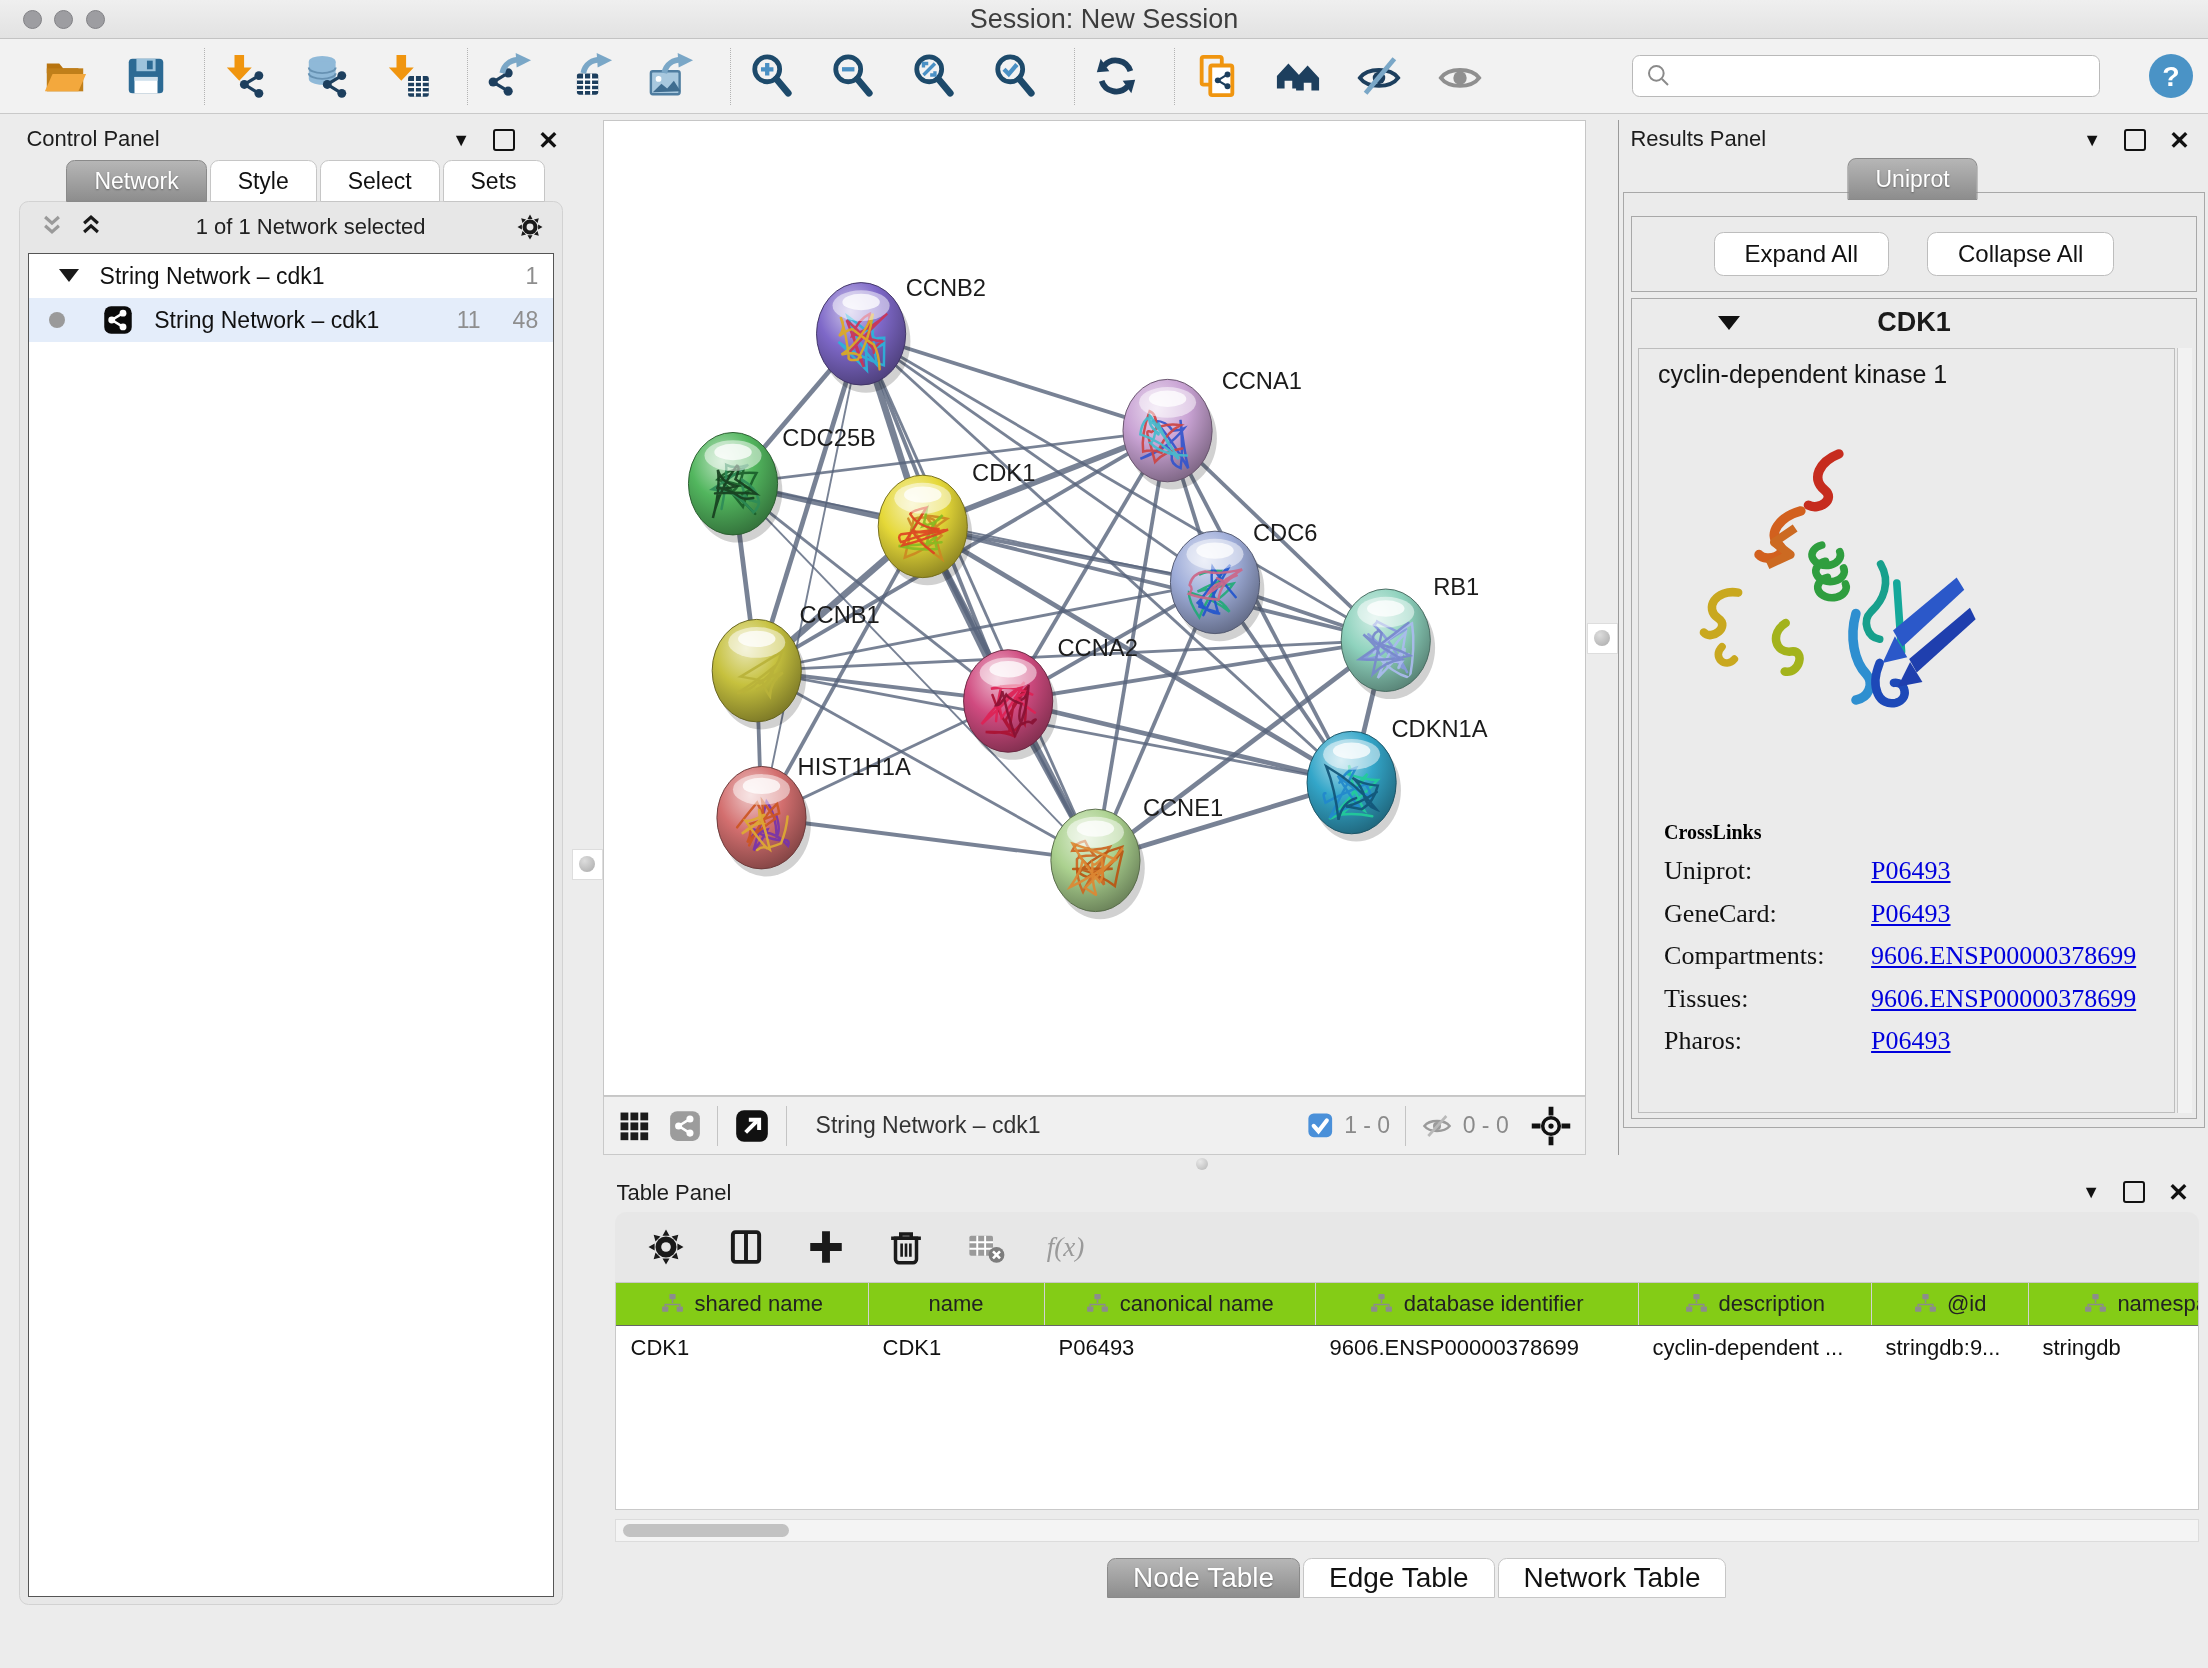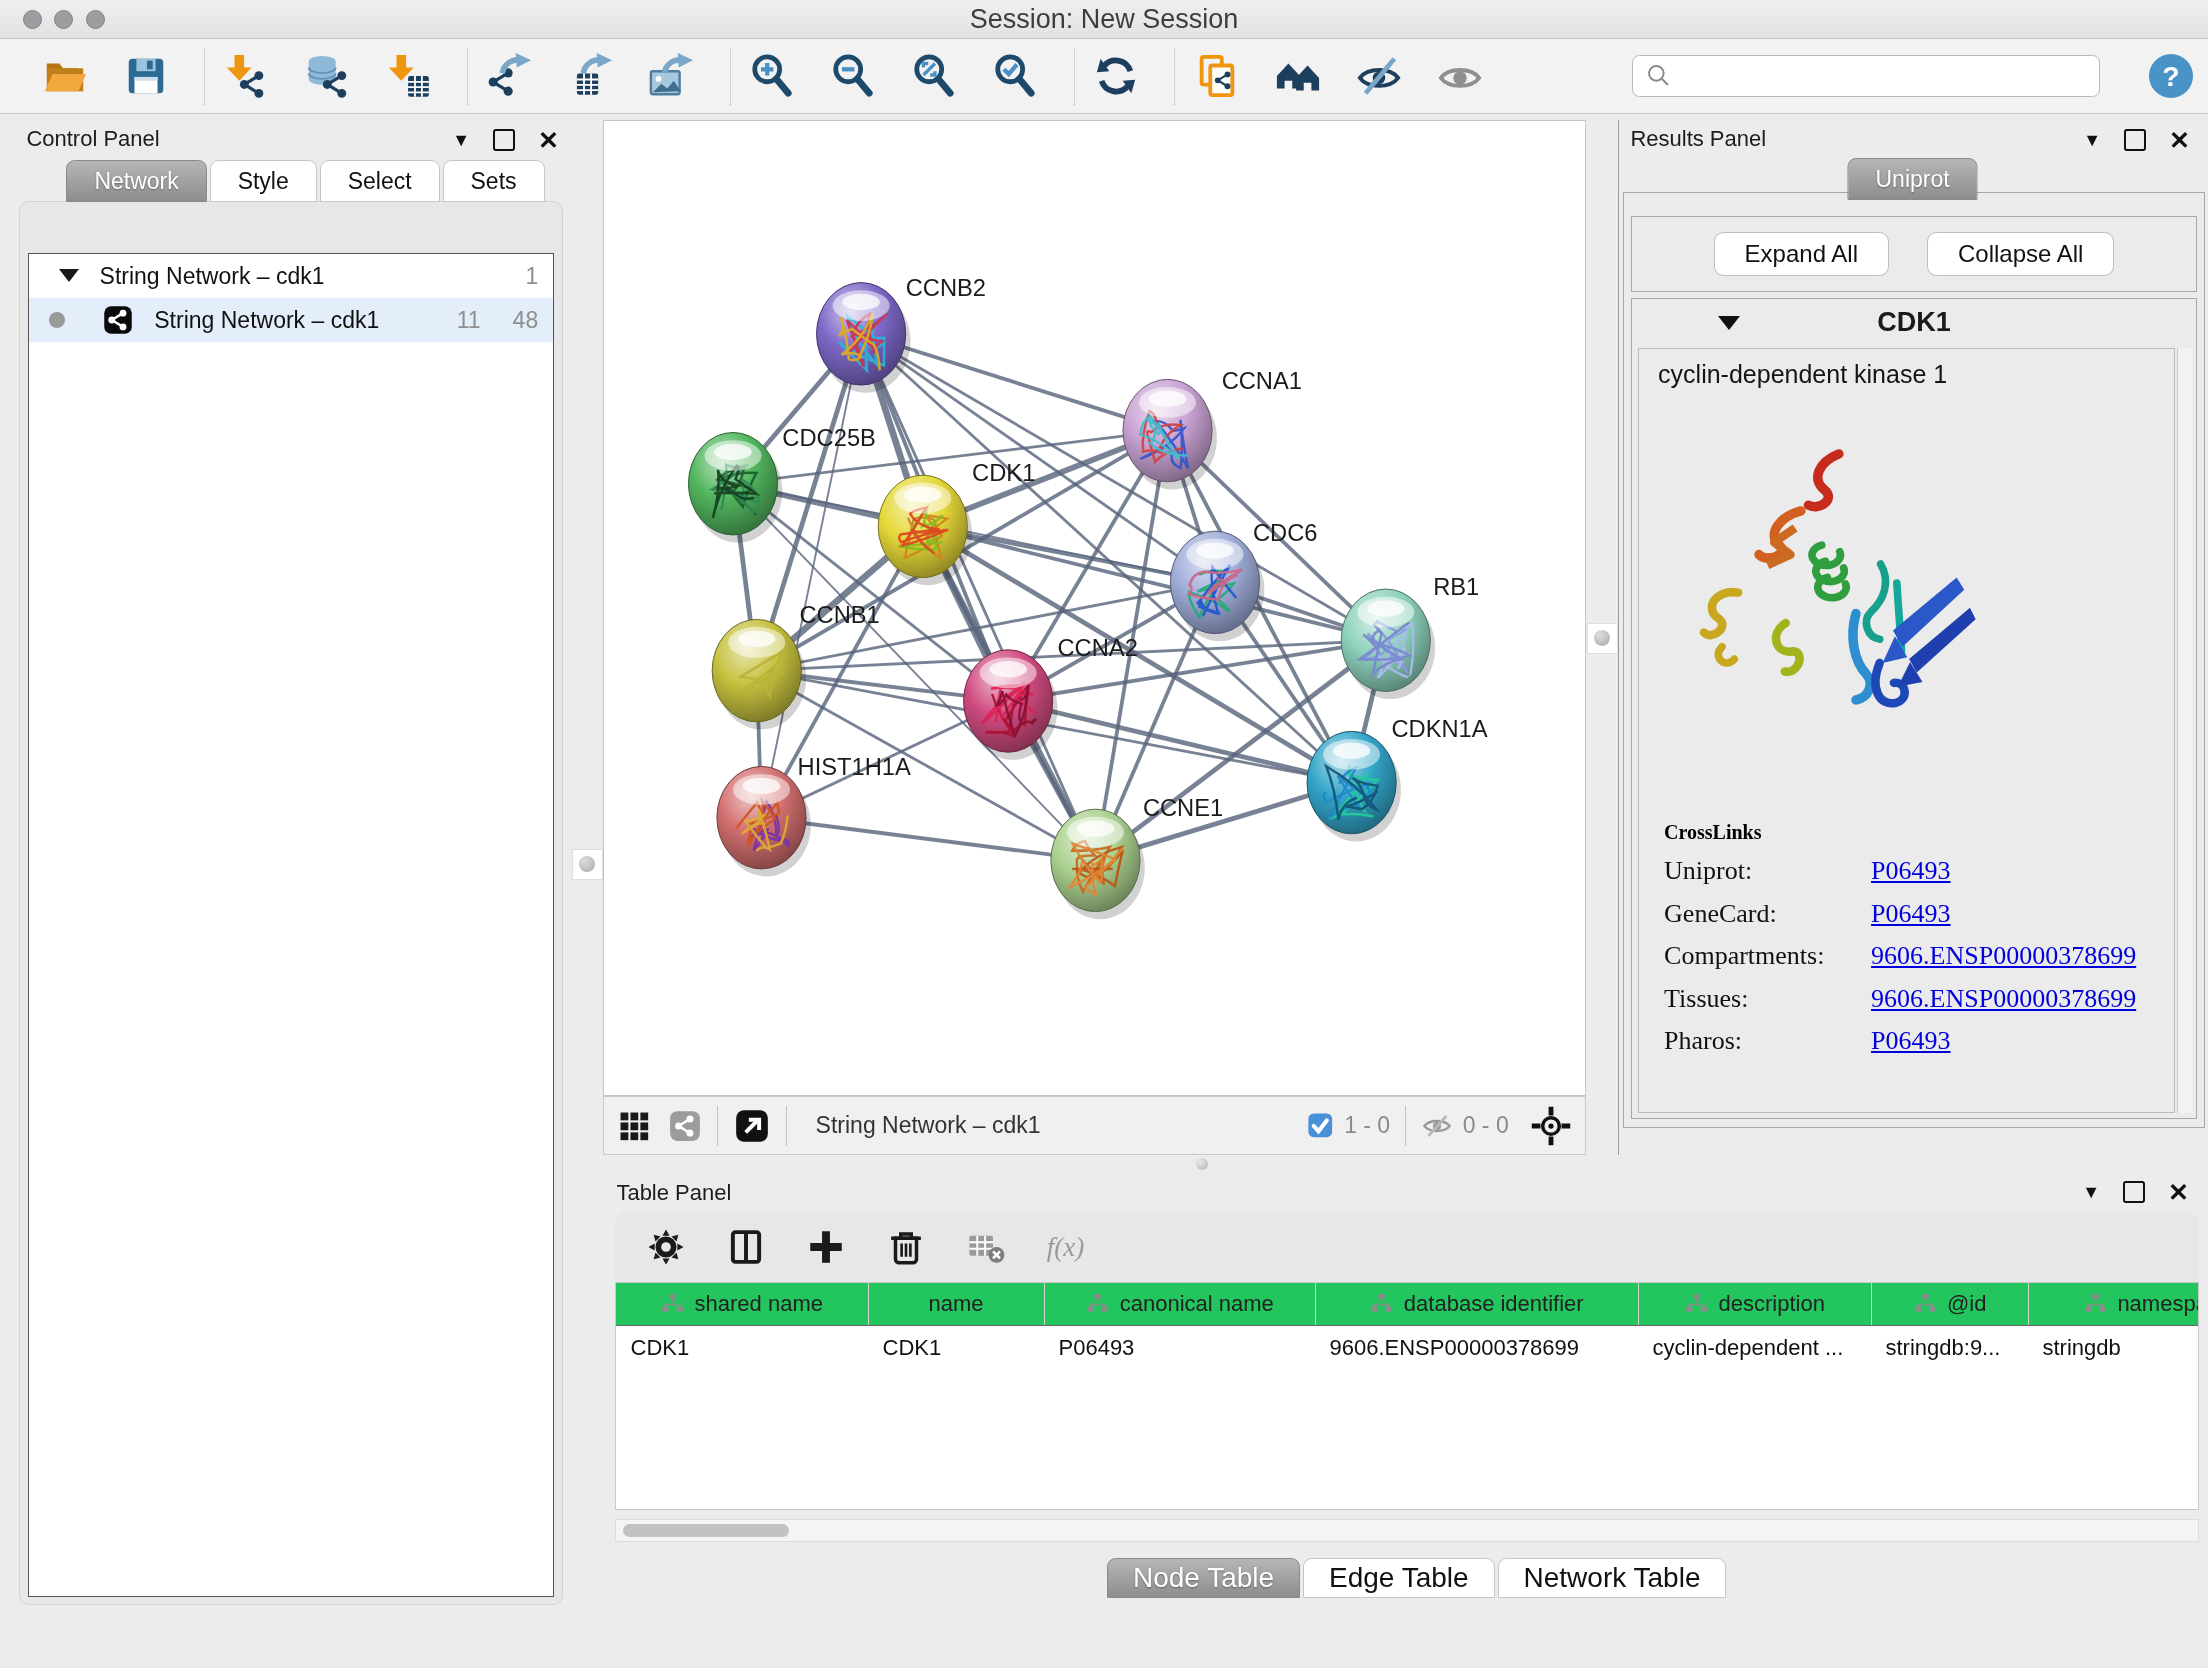--- a/index.html
+++ b/index.html
@@ -80,21 +80,21 @@
   .tpanel{position:absolute;left:605px;top:1172px;right:0;bottom:61px;}
   .tphead{position:relative;height:38px;}
   .tphead .phead-title{position:absolute;left:11.4px;top:7.6px;}
   .tphead .pctrl{position:absolute;right:19px;top:7.6px;}
   .ttoolbar{position:absolute;left:9.5px;top:40px;right:9.5px;height:70px;background:#e7e7e7;
     border-radius:11.4px 11.4px 0 0;display:flex;align-items:center;padding-left:30px;gap:38px;box-sizing:border-box;}
   .ttoolbar .tibtn{background:none;border:none;padding:0;width:42px;height:42px;cursor:pointer;}
   .ttoolbar svg{width:42px;height:42px;}
   .tbl{position:absolute;left:9.5px;top:110px;right:9.5px;bottom:97px;background:#fff;
     border:1px solid #c9c9c9;overflow:hidden;box-sizing:border-box;}
-  .tblhead{display:flex;height:42px;background:#22c55e;border-bottom:1.9px solid #666;}
+  .tblhead{display:flex;height:42px;background:#84cc16;border-bottom:1.9px solid #666;}
   .th{display:flex;align-items:center;justify-content:center;gap:9.5px;font-size:22px;color:#222;
     border-left:1px solid #d2d2d2;box-sizing:border-box;flex:none;overflow:hidden;white-space:nowrap;}
   .th:first-child{border-left:none;}
   .th svg{width:25px;height:25px;flex:none;}
   .trow{display:flex;height:44px;}
   .td{display:flex;align-items:center;font-size:22px;color:#111;padding-left:15px;box-sizing:border-box;
     flex:none;overflow:hidden;white-space:nowrap;}
   .hscroll{position:absolute;left:9.5px;right:9.5px;bottom:65px;height:23px;background:#f4f4f4;border:1px solid #dcdcdc;box-sizing:border-box;}
   .hscroll i{position:absolute;left:7.6px;top:3.8px;width:166px;height:13.3px;border-radius:6.7px;background:#c2c2c2;display:block;}
   .btabs{position:absolute;left:502px;bottom:9.5px;display:flex;}
@@ -334,20 +334,42 @@
         <span class="pc-x">✕</span>
       </span>
     </div>
     <div class="ctabs" id="cp-tabs">
         <span class="tab sel">Network</span>
         <span class="tab">Style</span>
         <span class="tab">Select</span>
         <span class="tab">Sets</span>
       </div>
     <div class="cbox">
+      <div class="cstatus">
+        <svg viewBox="0 0 48 48">
+          <g stroke="#9a9a9a" stroke-width="5" fill="none">
+              <path d="M13 8l11 10 11-10"></path>
+              <path d="M13 22l11 10 11-10"></path>
+            </g>
+        </svg>
+        <svg viewBox="0 0 48 48" style="margin-left:9.5px">
+          <g stroke="#1a1a1a" stroke-width="5" fill="none">
+              <path d="M13 18L24 8l11 10"></path>
+              <path d="M13 32l11-10 11 10"></path>
+            </g>
+        </svg>
+        <span class="st">1 of 1 Network selected</span>
+        <svg viewBox="0 0 48 48">
+          <g fill="#1a1a1a">
+              <path d="M24 4l4 7h-8zM24 44l-4-7h8zM4 24l7-4v8zM44 24l-7 4v-8zM9.9 9.9l7.8 2.1-5.7 5.7zM38.1 38.1l-7.8-2.1 5.7-5.7zM38.1 9.9l-2.1 7.8-5.7-5.7zM9.9 38.1l2.1-7.8 5.7 5.7z"></path>
+              <circle cx="24" cy="24" r="12"></circle>
+            </g>
+          <circle cx="24" cy="24" r="5.5" fill="#e7e7e7"></circle>
+        </svg>
+      </div>
       <div class="clist">
         <div class="crow">
           <span class="caret"></span>
           <span class="lbl">String Network – cdk1</span>
           <span class="sp"></span>
           <span class="cnt">1</span>
         </div>
         <div class="crow sel">
           <span class="dot"></span>
           <svg viewBox="0 0 48 48">

